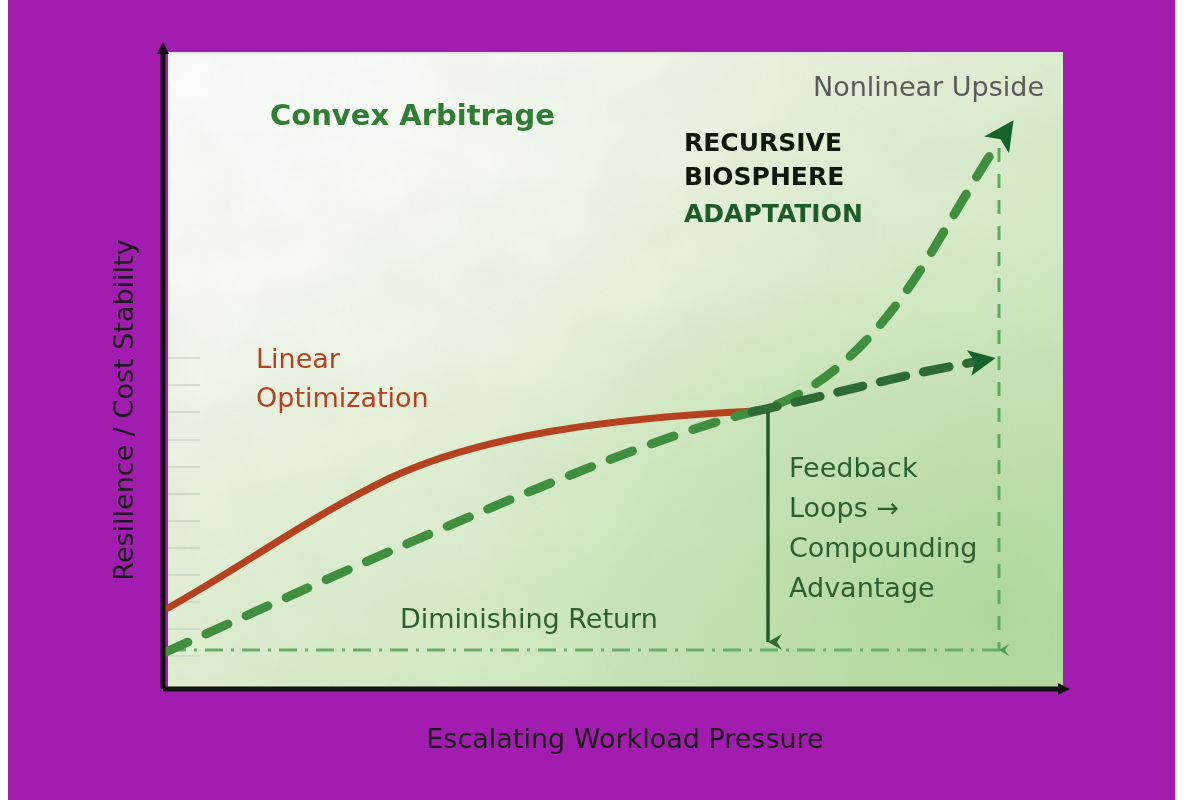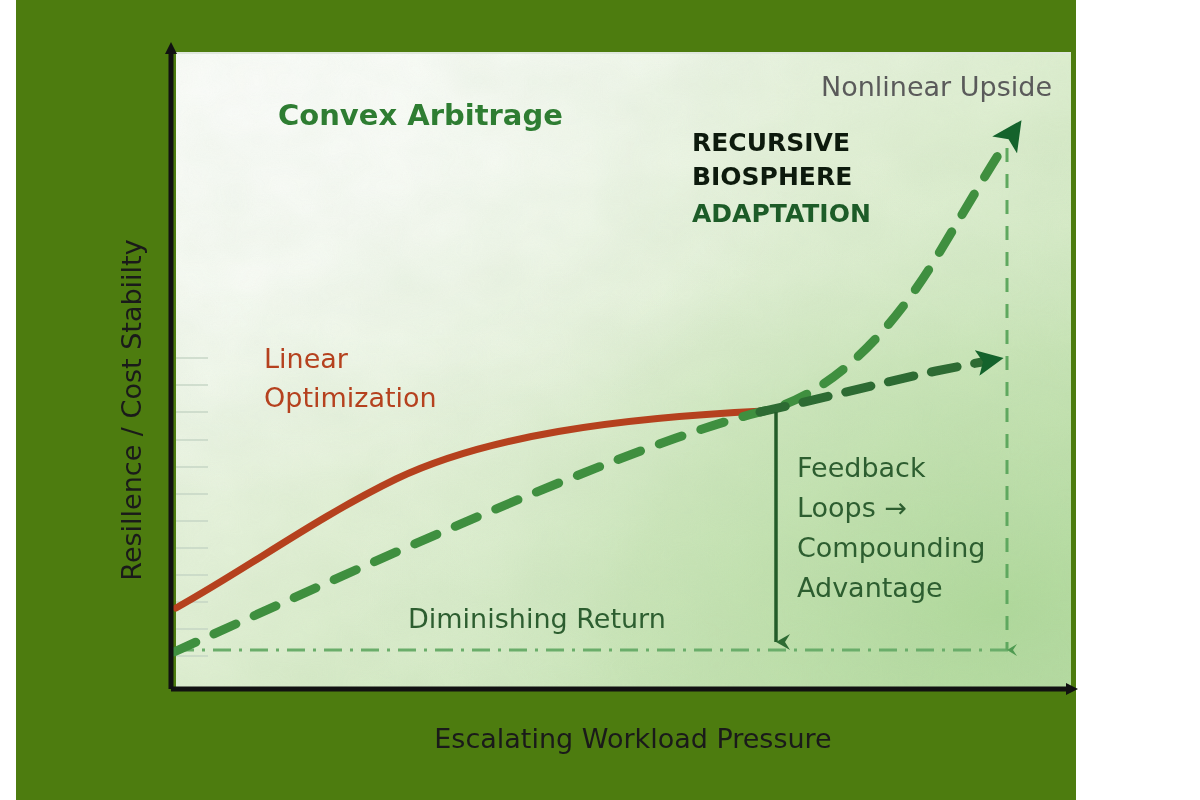--- a/index.html
+++ b/index.html
@@ -10,24 +10,24 @@
   }
   body {
     width: 1200px;
     height: 800px;
     font-family: "DejaVu Sans", sans-serif;
     overflow: hidden;
     position: relative;
   }
   #figure {
     position: absolute;
-    left: 16px; top: 0;
-    width: 1060px;
+    left: 8px; top: 0;
+    width: 1167px;
     height: 800px;
-    background: #4d7c0f;
+    background: #a21caf;
   }
   svg.fig {
     display: block;
     width: 1200px;
     height: 800px;
   }
   text { white-space: pre; }
   .lbl-axis {
     font-family: "DejaVu Sans", sans-serif;
     font-size: 27px;

